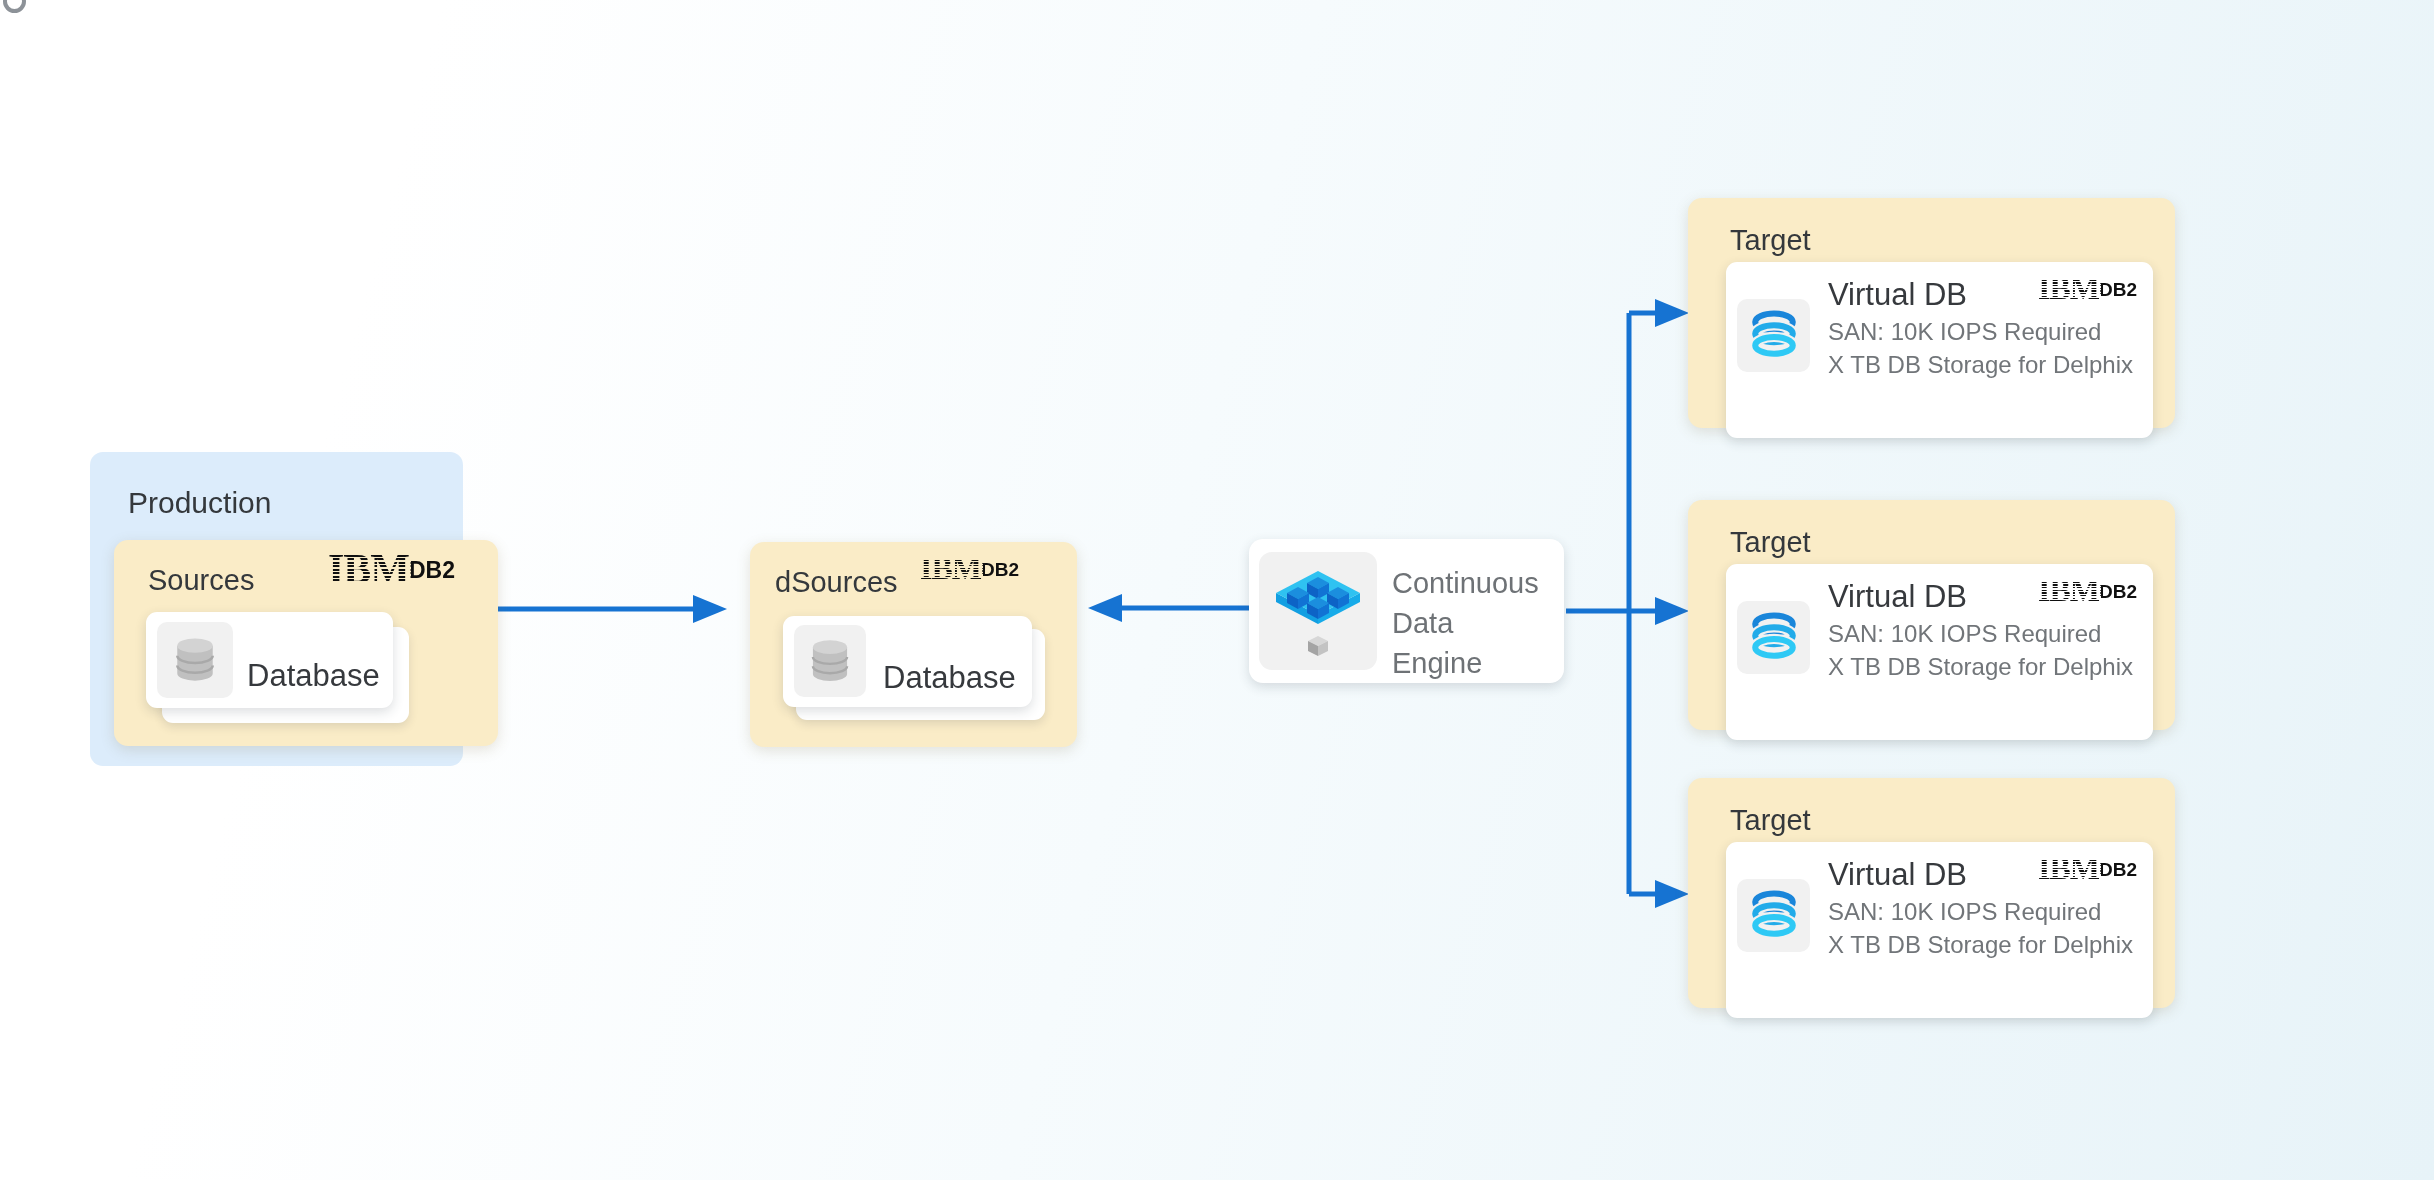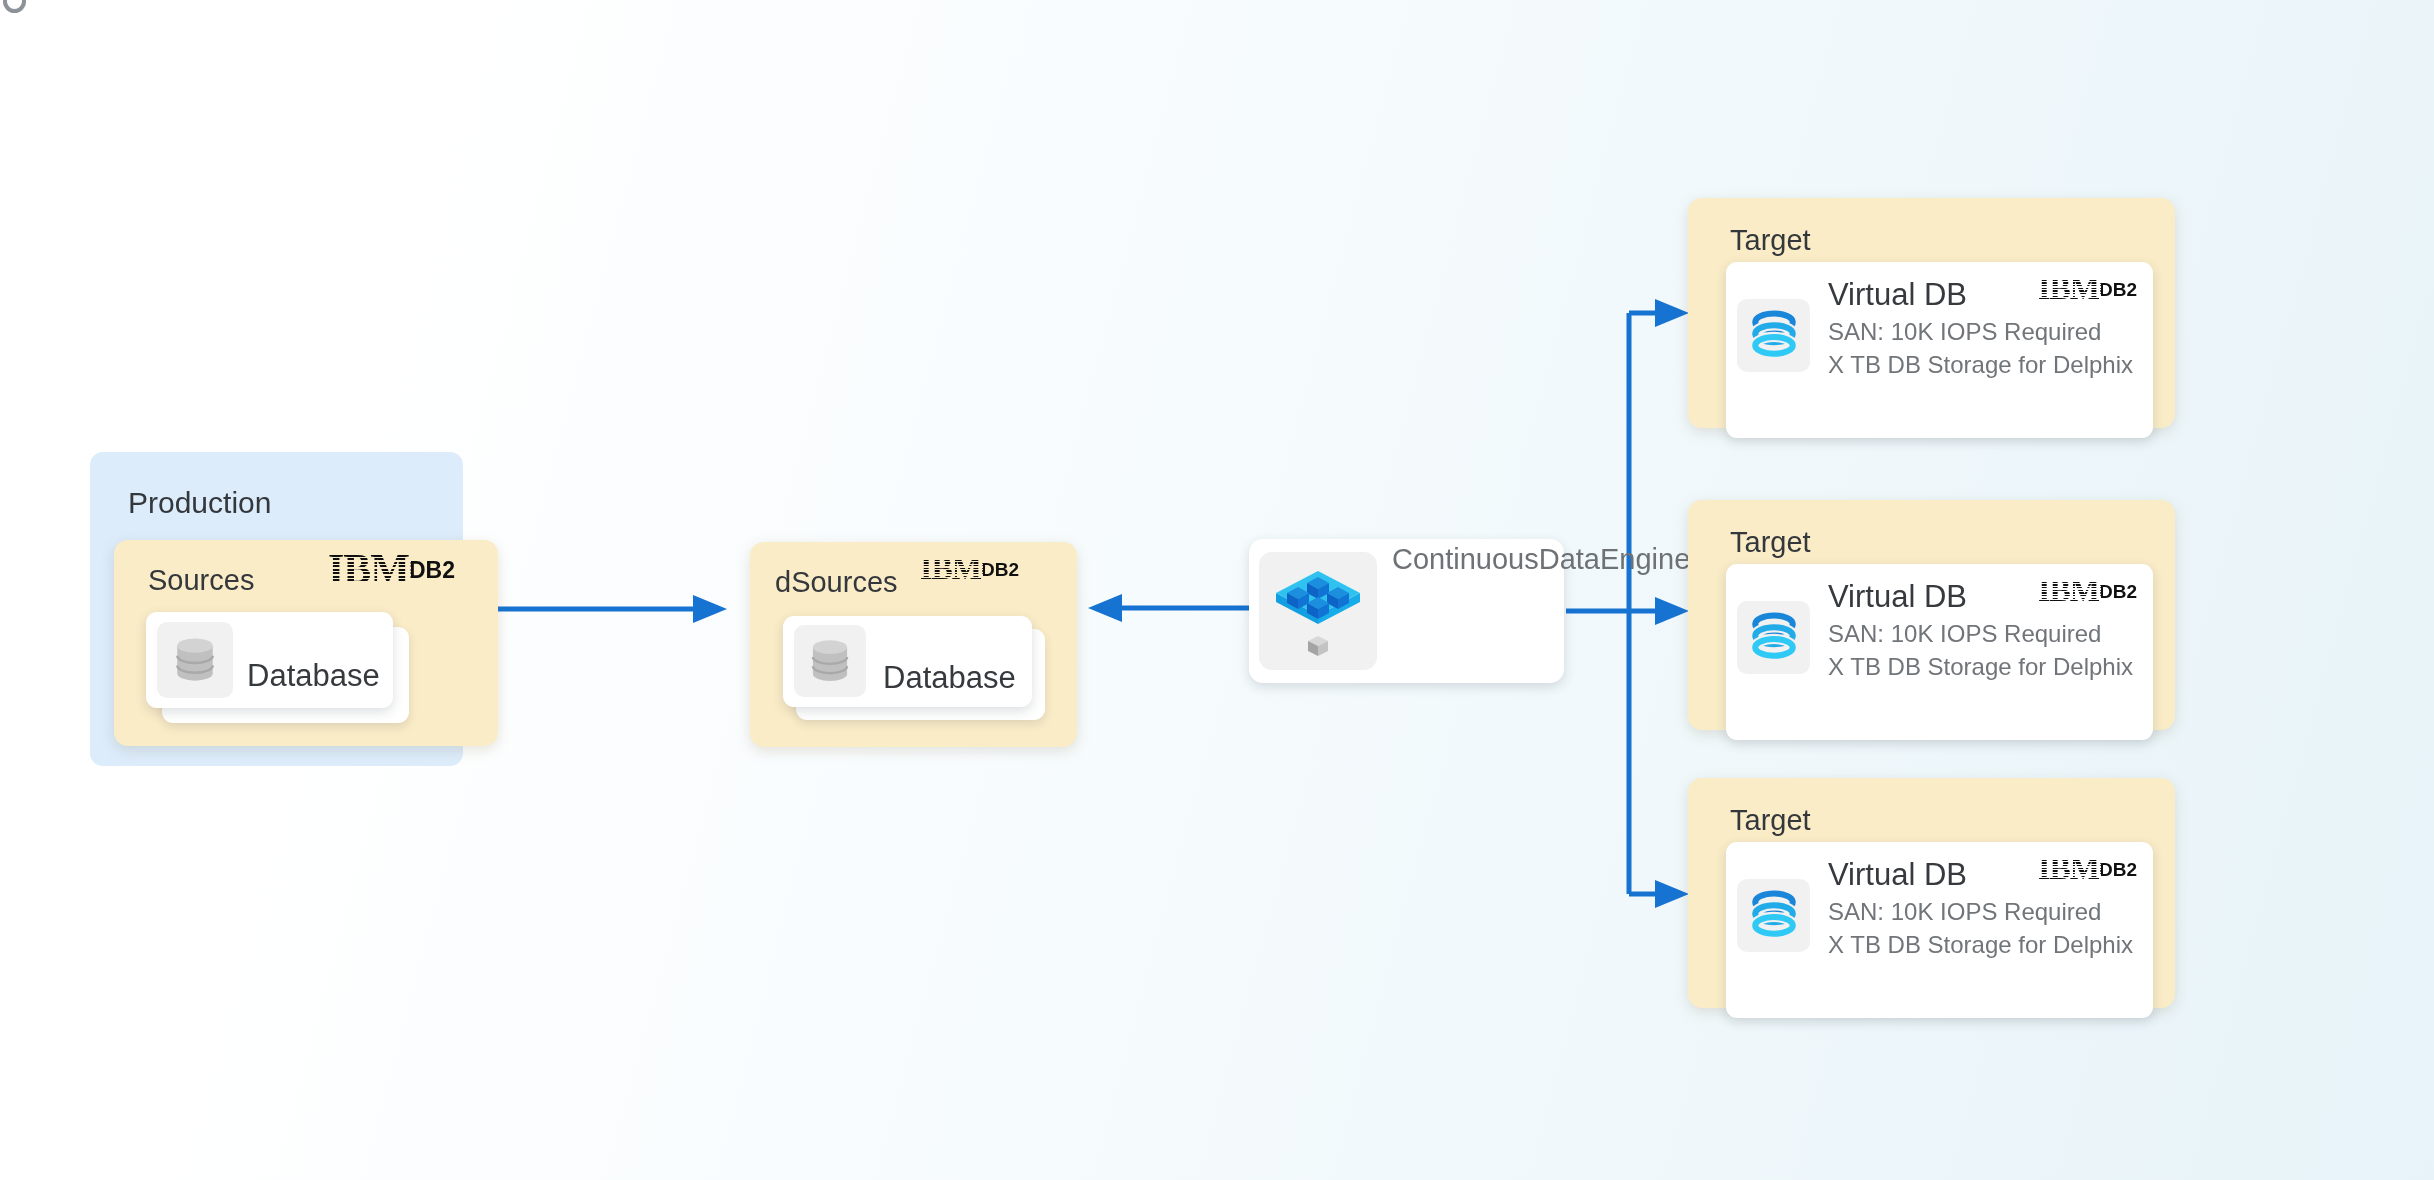--- a/index.html
+++ b/index.html
@@ -46,21 +46,21 @@
   .dsources{left:750px;top:542px;width:327px;height:205px;}
   .dsources .group-title{position:absolute;left:25px;top:24px;}
   .dsources .ibm-logo{right:58px;top:10px;}
   .dsources .db-card-front,.dsources .db-card-back{width:249px;height:91px;}
   .dsources .db-card-front .icon-tile{left:11px;top:9px;width:72px;height:72px;}
   .dsources .db-label{left:100px;}
 
   
   .engine-card{left:1249px;top:539px;width:315px;height:144px;border-radius:14px;}
   .engine-card .icon-tile{left:10px;top:13px;width:118px;height:118px;border-radius:13px;}
-  .engine-text{position:absolute;left:143px;top:0;height:100%;display:flex;flex-direction:row;justify-content:center;font-size:29px;line-height:40px;color:#6e7276;}
+  .engine-text{position:absolute;left:143px;top:0;height:100%;display:flex;flex-direction:column;justify-content:flex-end;font-size:29px;line-height:40px;color:#6e7276;}
 
   
   .target{left:1688px;width:487px;height:230px;}
   .target .group-title{position:absolute;left:42px;top:26px;}
   .t1{top:198px;} .t2{top:500px;} .t3{top:778px;}
   .vdb-card{left:38px;top:64px;width:427px;height:176px;}
   .vdb-card .icon-tile{left:11px;top:37px;width:73px;height:73px;}
   .vdb-text{position:absolute;left:102px;top:13px;}
   .vdb-title{font-size:31px;color:#36393d;line-height:40px;}
   .vdb-spec{font-size:24px;color:#717579;line-height:33px;}

